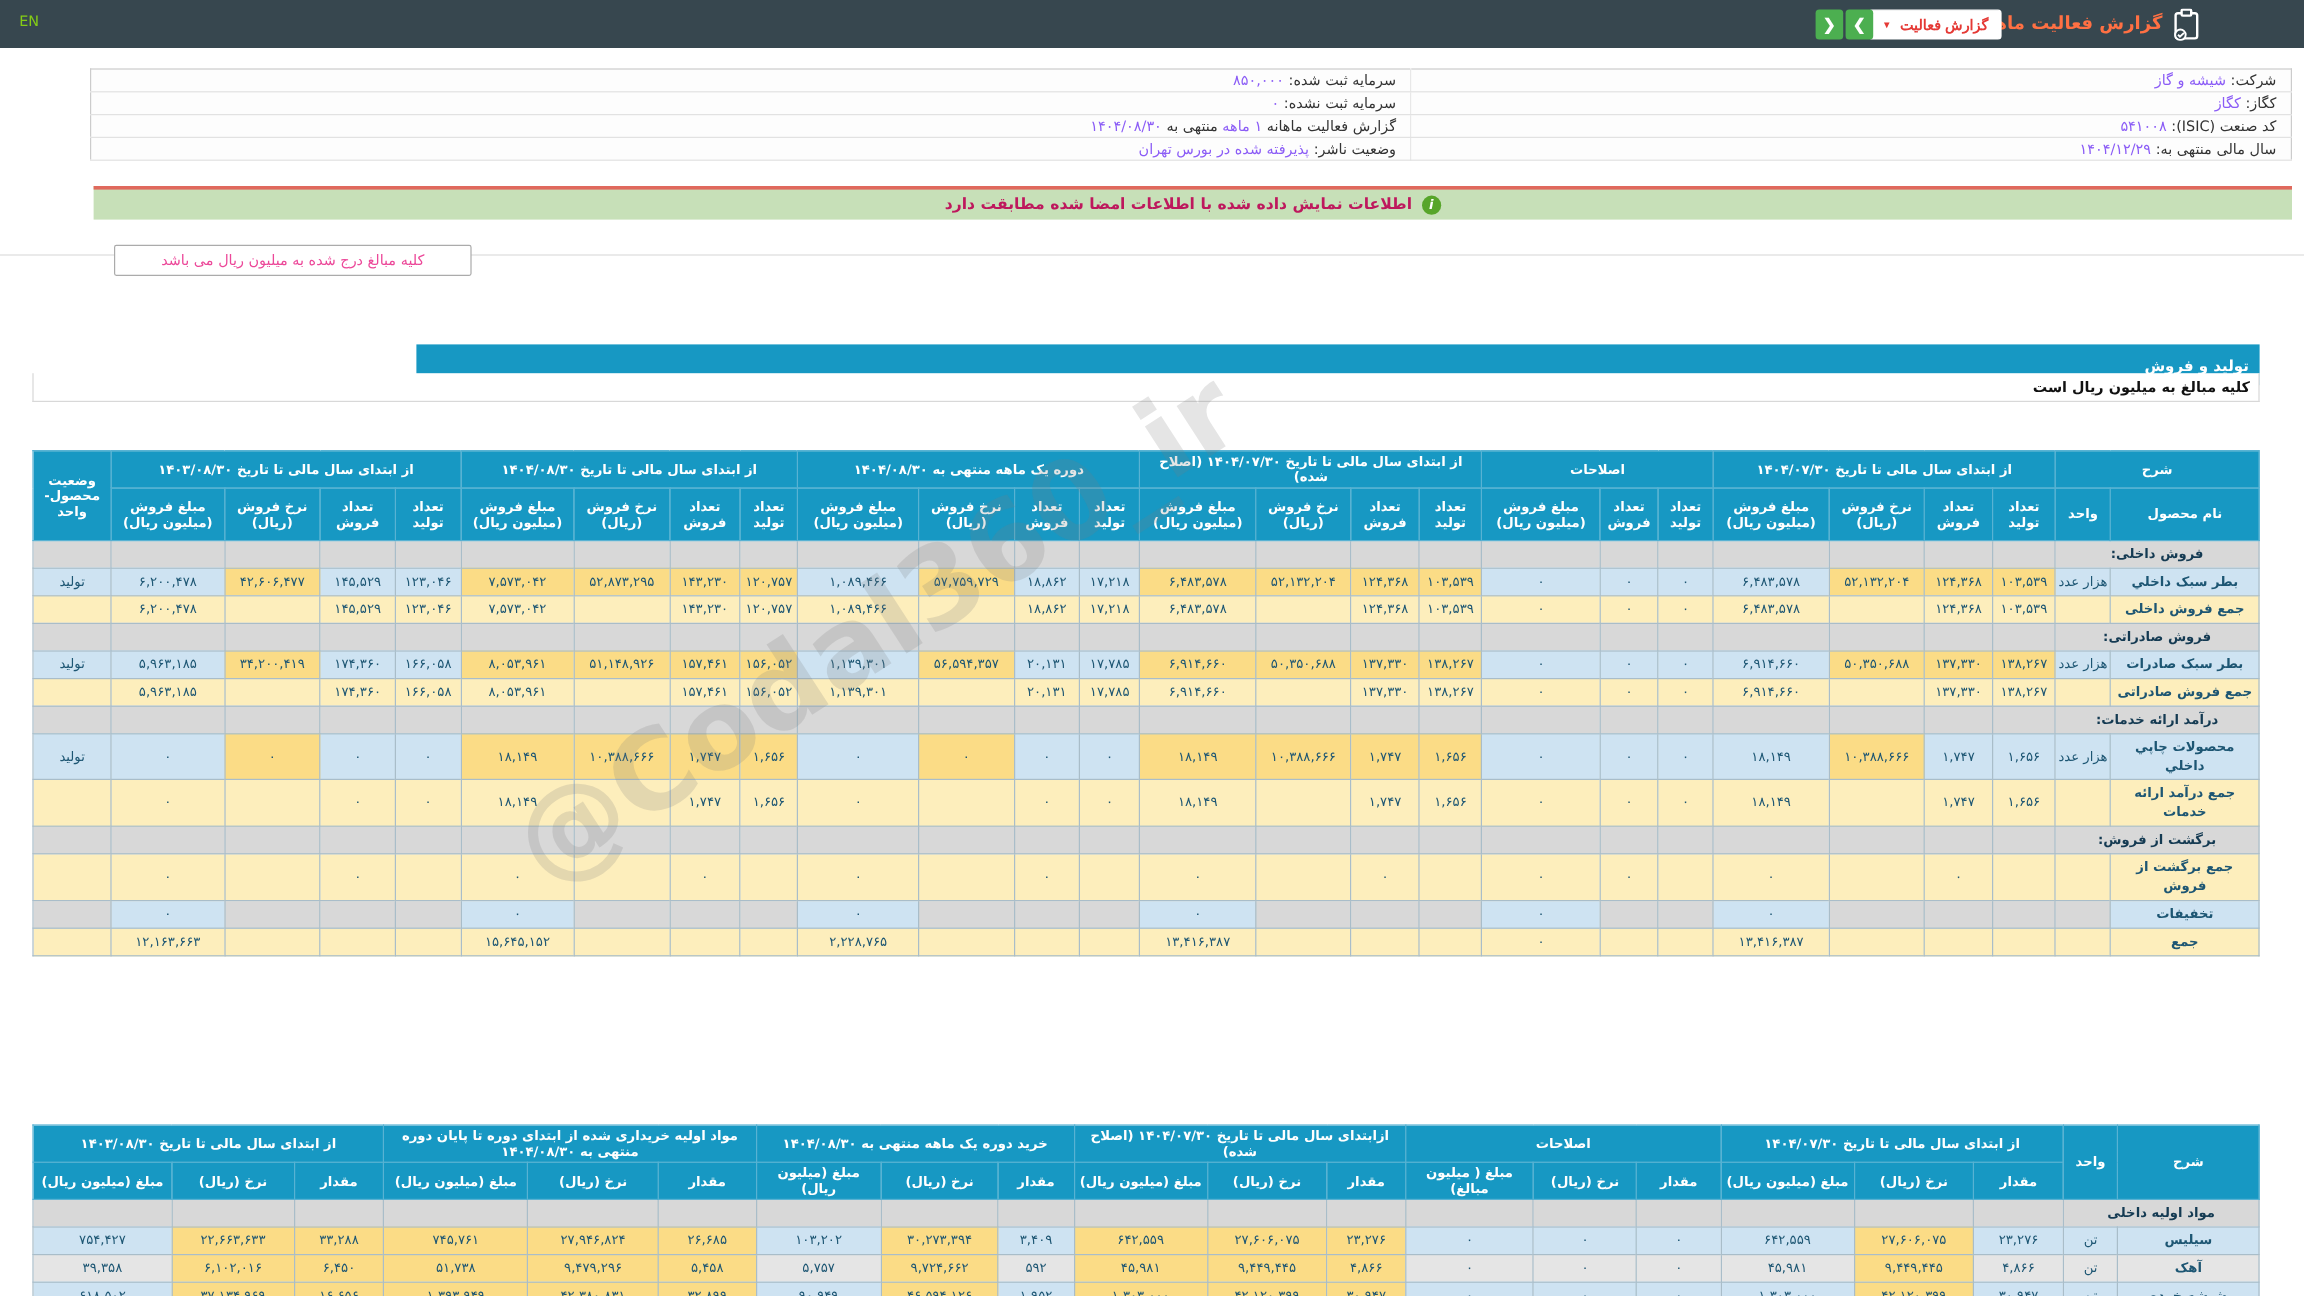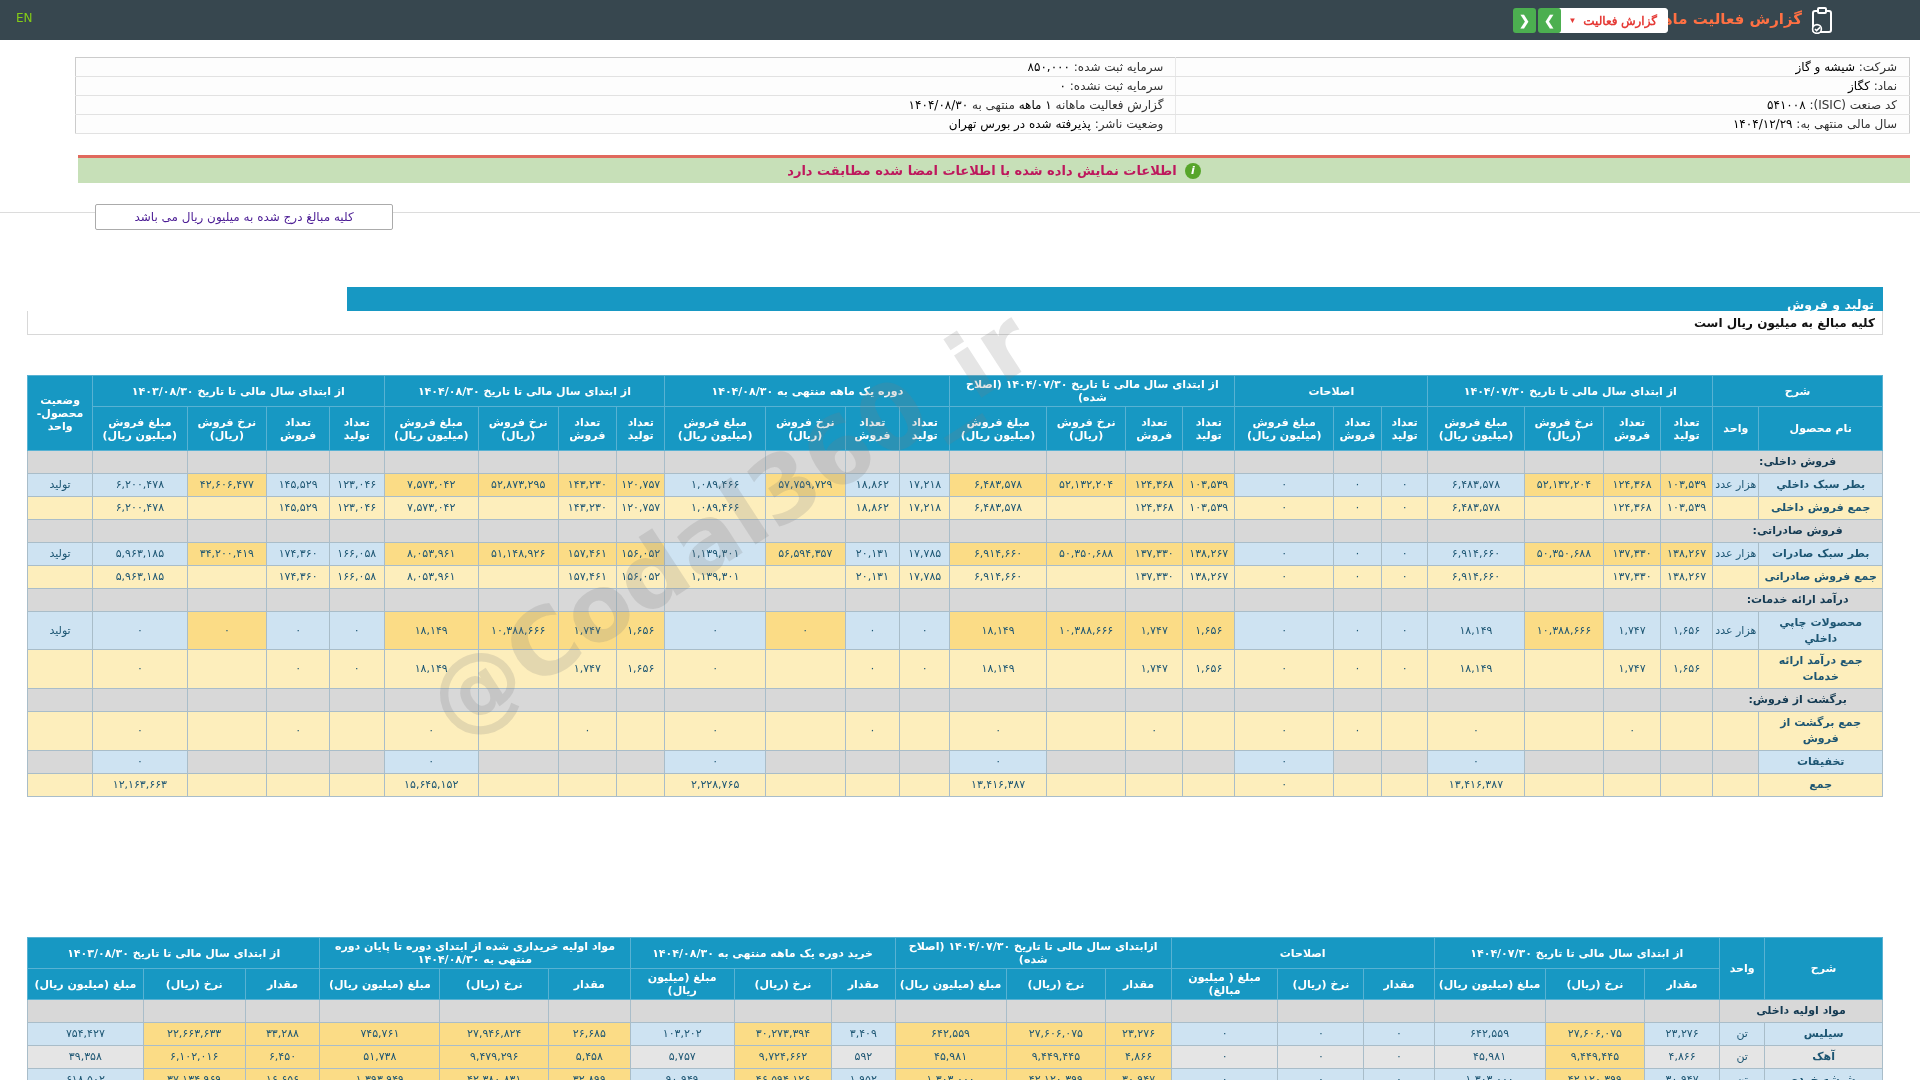--- a/index.html
+++ b/index.html
@@ -21,32 +21,32 @@
   .nav-prev { right:384px; }
   .nav-next { right:359px; }
 
   
   .info-table { position:absolute; top:57px; right:10px; left:75px; width:1835px; border:1px solid #ccc;
                 border-collapse:collapse; background:#fdfdfd; }
   .info-table td { border-bottom:1px solid #e2e2e2; height:19px; font-size:12px; padding:0 12px;
                    text-align:right; vertical-align:middle; }
   .info-table td.r { width:40%; border-left:1px solid #e8e8e8; }
   .info-table .lbl { color:#333; }
-  .info-table .val { color:#000000; }
+  .info-table .val { color:#8b5cf6; }
 
   
   .alert { position:absolute; top:155px; left:78px; width:1832px; border-top:3px solid #e0695d;
            background:#c7e0b8; height:28px; display:flex; align-items:center; justify-content:center; gap:8px; }
   .alert .txt { color:#be185d; font-size:13px; font-weight:bold; }
   .info-ico { width:16px; height:16px; border-radius:50%; background:#57a52a; color:#fff; font-size:11px;
               font-weight:bold; text-align:center; line-height:16px; font-style:italic; }
 
   .page-divider { position:absolute; top:212px; left:0; width:1920px; border-top:1px solid #dcdcdc; }
   .note-btn { position:absolute; top:204px; right:1527px; width:298px; height:26px; background:#fff;
-              border:1px solid #ababab; border-radius:2px; font-size:12px; color:#4c1d95;
+              border:1px solid #ababab; border-radius:2px; font-size:12px; color:#ec4899;
               text-align:center; line-height:24px; font-family:inherit; cursor:pointer; }
 
   
   .banner { position:absolute; right:37px; width:1536px; background:#1798c3; color:#fff; font-weight:bold;
             font-size:12.5px; display:flex; align-items:center; padding:17px 9px; }
   .banner1 { top:287px; height:24px; }
   .banner2 { top:903px; height:30px; }
   .subtitle { position:absolute; top:311px; right:37px; width:1856px; height:24px; background:#fff;
               border:1px solid #d8d8d8; border-top:none; font-size:12px; font-weight:bold; color:#111;
               display:flex; align-items:center; padding:0 7px; }
@@ -106,21 +106,21 @@
     </button>
   </div>
 
   <table class="info-table">
     <tbody>
         <tr>
           <td class="r"><span class="lbl">شرکت: </span><span class="val">شیشه و گاز </span></td>
           <td class="l"><span class="lbl">سرمایه ثبت شده: </span><span class="val">۸۵۰,۰۰۰ </span></td>
         </tr>
         <tr>
-          <td class="r"><span class="lbl">نماد: </span><span class="val">کگاز </span></td>
+          <td class="r"><span class="lbl">کگاز: </span><span class="val">کگاز </span></td>
           <td class="l"><span class="lbl">سرمایه ثبت نشده: </span><span class="val">۰ </span></td>
         </tr>
         <tr>
           <td class="r"><span class="lbl">کد صنعت (ISIC): </span><span class="val">۵۴۱۰۰۸ </span></td>
           <td class="l"><span class="lbl">گزارش فعالیت ماهانه </span><span class="val">۱ ماهه </span><span class="lbl">منتهی به </span><span class="val">۱۴۰۴/۰۸/۳۰ </span></td>
         </tr>
         <tr>
           <td class="r"><span class="lbl">سال مالی منتهی به: </span><span class="val">۱۴۰۴/۱۲/۲۹ </span></td>
           <td class="l"><span class="lbl">وضعیت ناشر: </span><span class="val">پذیرفته شده در بورس تهران </span></td>
         </tr>

